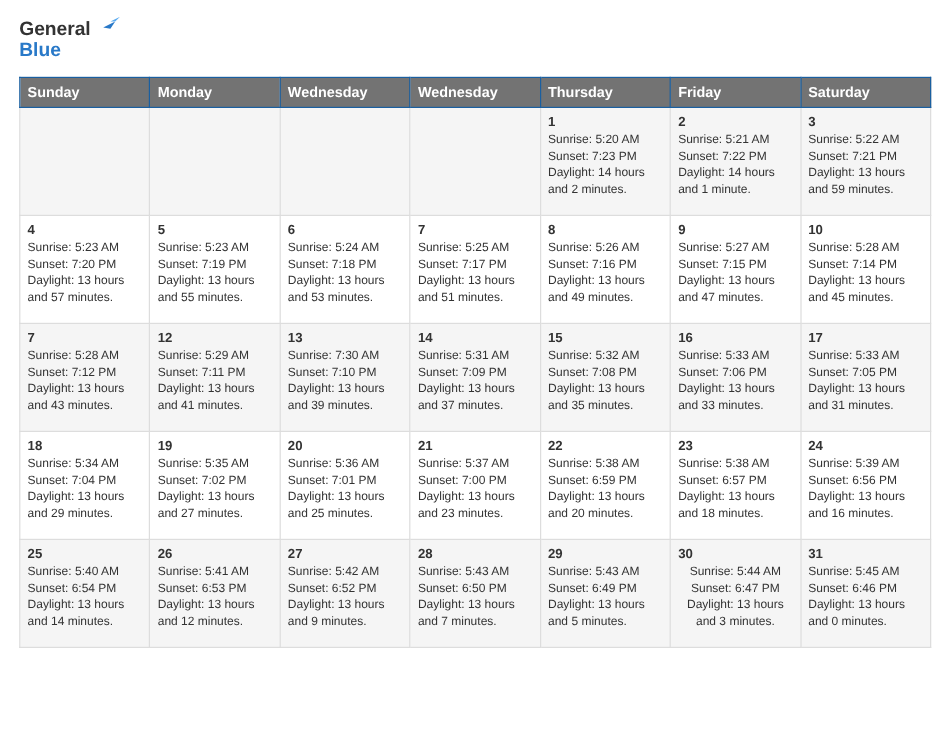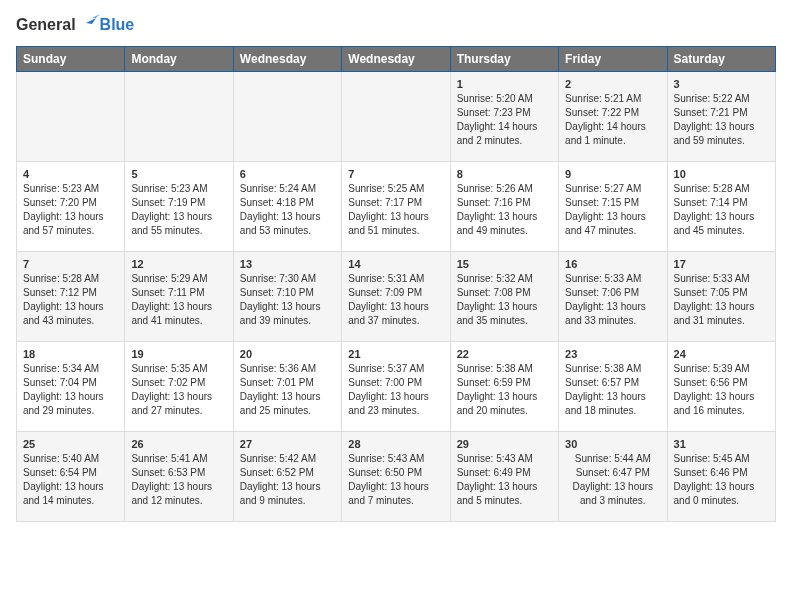--- a/index.html
+++ b/index.html
@@ -80,21 +80,21 @@
     }
     .empty-cell {
       background-color: #f5f5f5;
     }
   </style>
 </head>
 <body>
 
 <div class="header-area">
   <div class="logo">
-<div style="display:flex;flex-direction:row;align-items:flex-start;">
+<div style="display:flex;flex-direction:column;align-items:flex-start;">
   <div style="display:flex;align-items:center;">
     <span style="font-size:16px;font-weight:bold;color:#333;">General</span>
     <svg width="22" height="18" viewBox="0 0 22 18" style="margin-left:2px;margin-top:-4px;">
       <polygon points="8,9 18,4 14,10" fill="#2979c8"></polygon>
       <polygon points="14,4 22,0 18,4" fill="#5aabf0"></polygon>
     </svg>
   </div>
   <span style="font-size:16px;font-weight:bold;color:#2979c8;">Blue</span>
 </div>
 </div>
@@ -155,21 +155,21 @@
         <td>
           <span class="day-number">5</span>
           <div class="day-info" style="white-space: pre-line;">Sunrise: 5:23 AM
 Sunset: 7:19 PM
 Daylight: 13 hours
 and 55 minutes.</div>
         </td>
         <td>
           <span class="day-number">6</span>
           <div class="day-info" style="white-space: pre-line;">Sunrise: 5:24 AM
-Sunset: 4:18 PM
+Sunset: 7:18 PM
 Daylight: 13 hours
 and 53 minutes.</div>
         </td>
         <td>
           <span class="day-number">7</span>
           <div class="day-info" style="white-space: pre-line;">Sunrise: 5:25 AM
 Sunset: 7:17 PM
 Daylight: 13 hours
 and 51 minutes.</div>
         </td>

